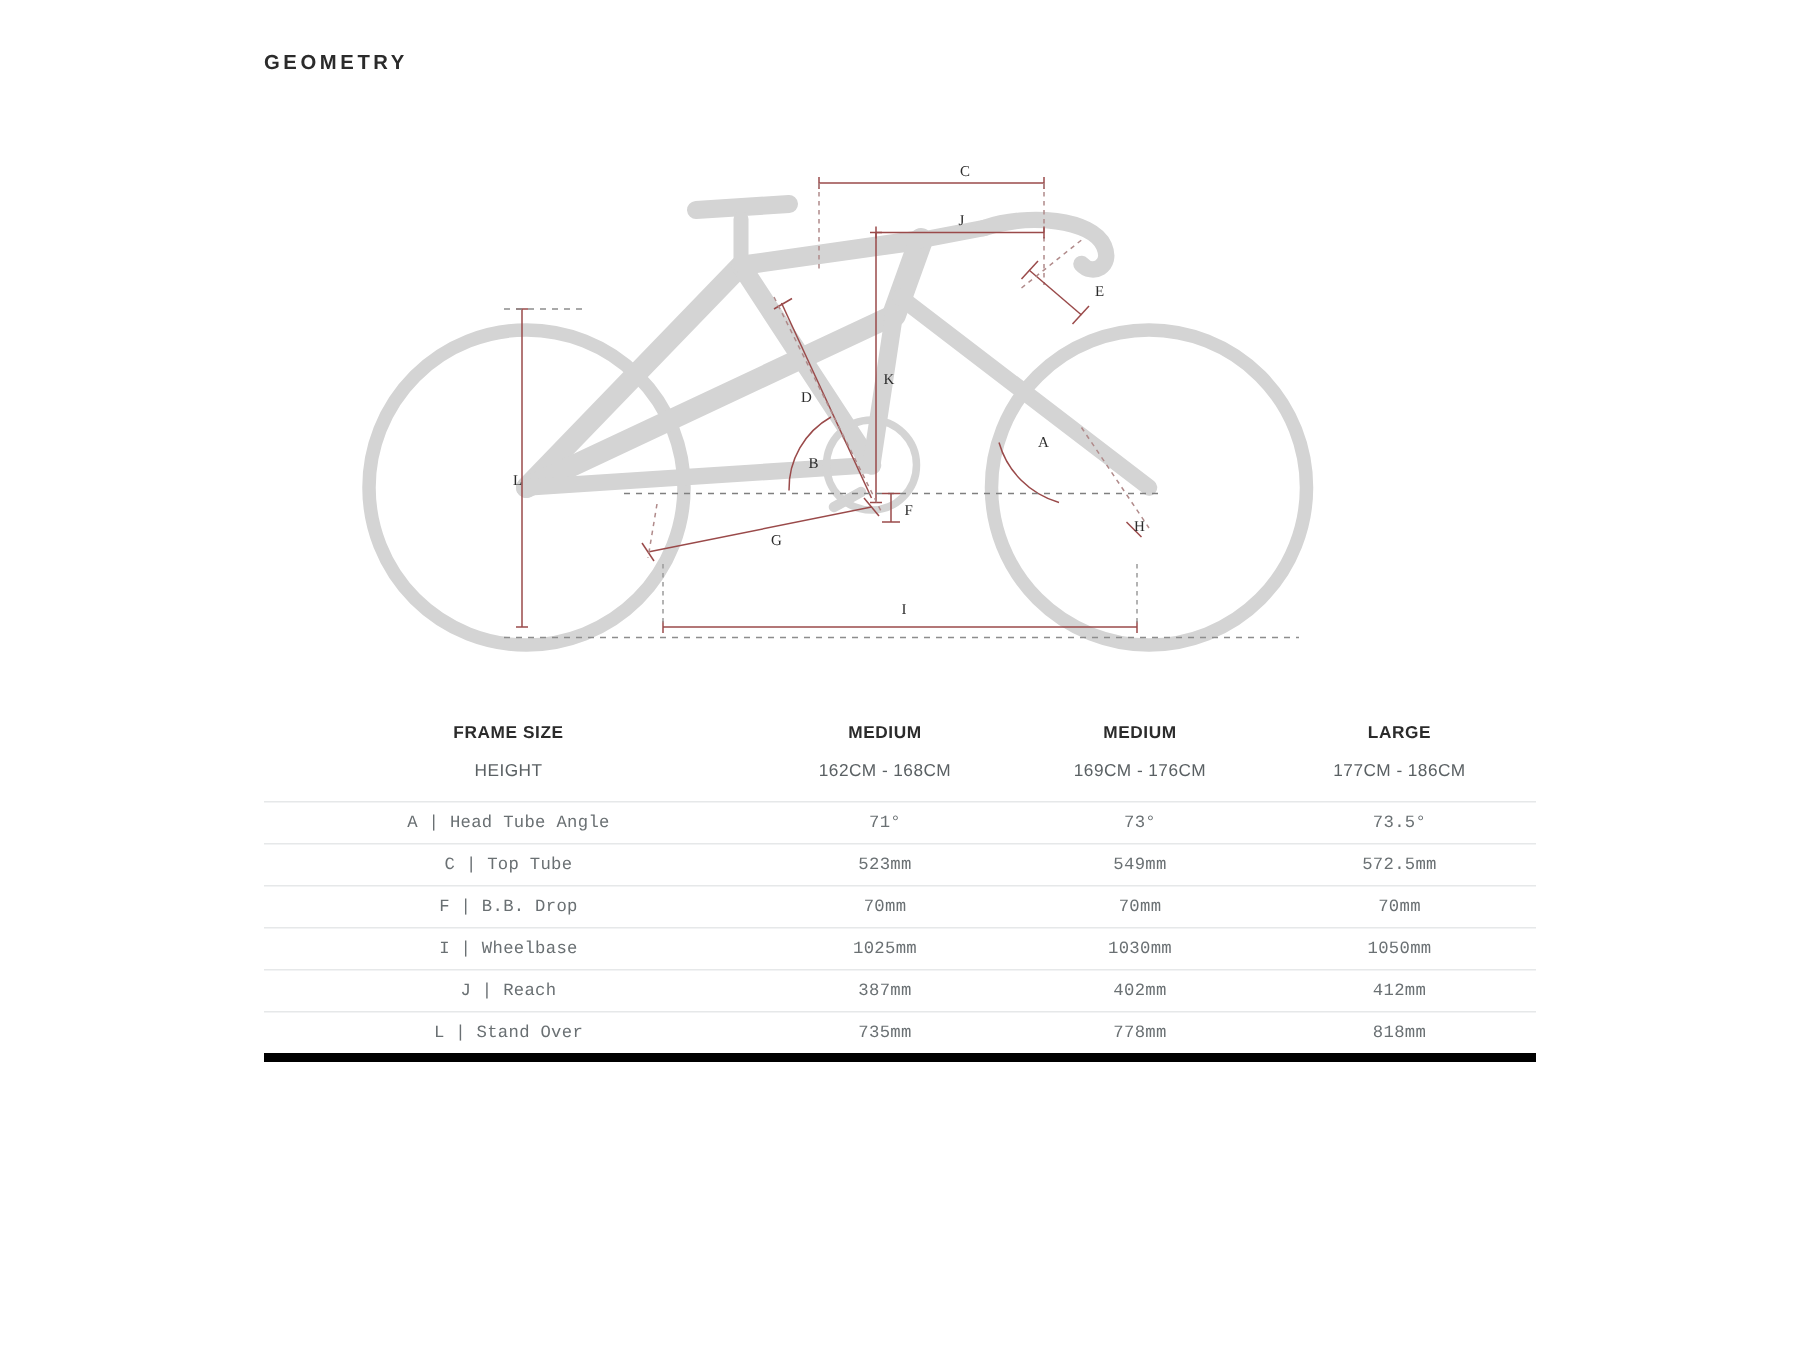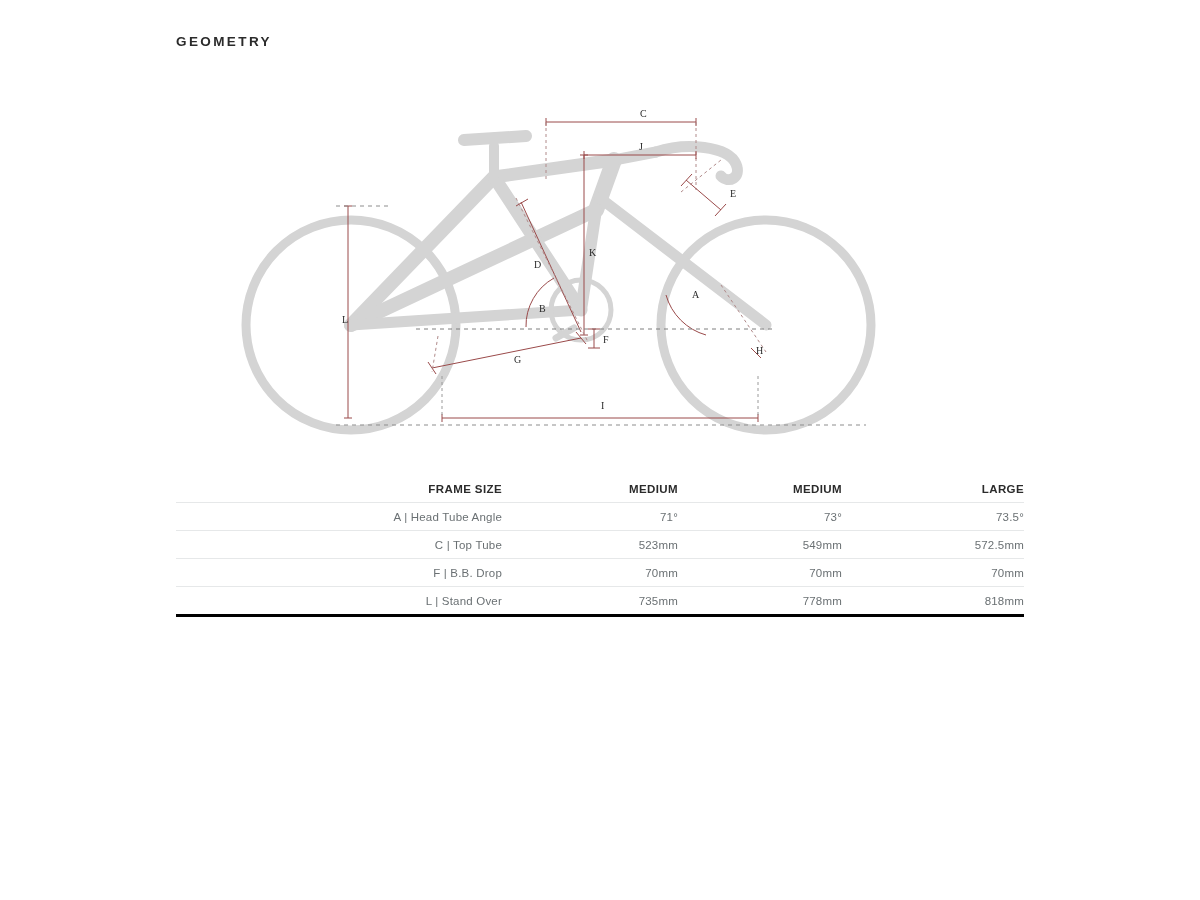--- a/index.html
+++ b/index.html
@@ -43,21 +43,21 @@
     left: 176px;
     top: 478px;
     width: 848px;
   }
   table.geo {
     width: 848px;
     border-collapse: collapse;
     font-size: 11.5px;
   }
   table.geo th, table.geo td {
-    text-align: right;
+    text-align: center;
     padding: 0;
     font-weight: normal;
     vertical-align: middle;
   }
   table.geo thead th {
     font-size: 11.5px;
     color: #2b2b2b;
     font-weight: 700;
     letter-spacing: 0.4px;
     height: 22px;
@@ -68,23 +68,24 @@
     color: #5a6063;
     letter-spacing: 0.3px;
     height: 24px;
     padding-bottom: 8px;
   }
   table.geo tbody td {
     height: 27px;
     color: #6a7073;
     border-top: 1px solid #e6e8e9;
     letter-spacing: 0.2px;
+    font-family: Liberation Mono, monospace;
   }
   table.geo tbody tr:last-child td {
-    border-bottom: 3px solid #000000;
+    border-bottom: 6px solid #000000;
   }
   col.c-label { width: 326px; }
   col.c-s { width: 176px; }
   col.c-m { width: 164px; }
   col.c-l { width: 182px; }
   .lbl { font-size: 11.5px; }
 </style>
 </head>
 <body>
 
@@ -216,20 +217,26 @@
           <col class="c-m">
           <col class="c-l">
       </colgroup>
       <thead>
         <tr>
           <th>FRAME SIZE</th>
           <th>MEDIUM</th>
           <th>MEDIUM</th>
           <th>LARGE</th>
         </tr>
+        <tr class="sub">
+          <th>HEIGHT</th>
+          <th>162CM - 168CM</th>
+          <th>169CM - 176CM</th>
+          <th>177CM - 186CM</th>
+        </tr>
       </thead>
       <tbody>
         <tr>
           <td class="lbl">A | Head Tube Angle</td>
           <td>71°</td>
           <td>73°</td>
           <td>73.5°</td>
         </tr>
         <tr>
           <td class="lbl">C | Top Tube</td>
@@ -237,20 +244,32 @@
           <td>549mm</td>
           <td>572.5mm</td>
         </tr>
         <tr>
           <td class="lbl">F | B.B. Drop</td>
           <td>70mm</td>
           <td>70mm</td>
           <td>70mm</td>
         </tr>
         <tr>
+          <td class="lbl">I | Wheelbase</td>
+          <td>1025mm</td>
+          <td>1030mm</td>
+          <td>1050mm</td>
+        </tr>
+        <tr>
+          <td class="lbl">J | Reach</td>
+          <td>387mm</td>
+          <td>402mm</td>
+          <td>412mm</td>
+        </tr>
+        <tr>
           <td class="lbl">L | Stand Over</td>
           <td>735mm</td>
           <td>778mm</td>
           <td>818mm</td>
         </tr>
       </tbody>
     </table>
   </div>
 
 </div>

